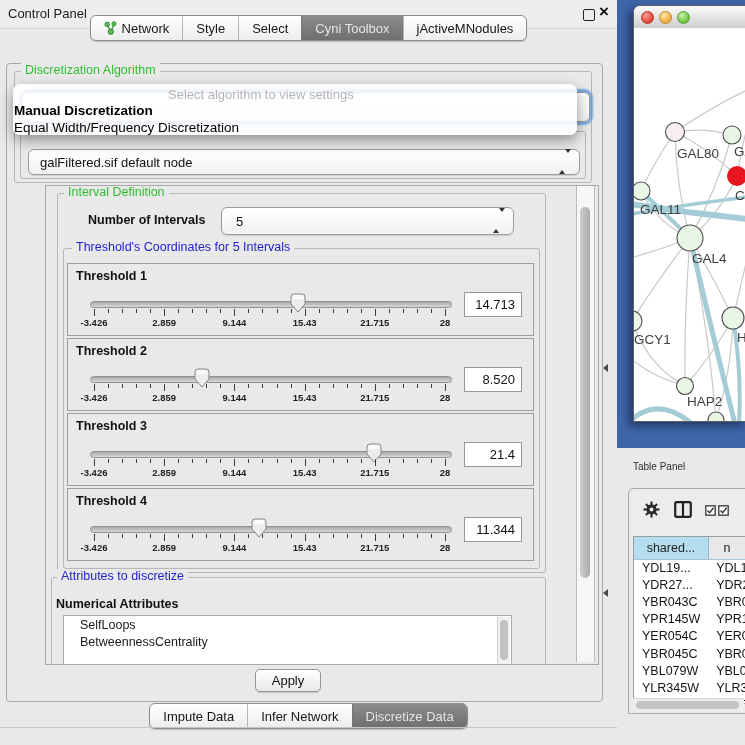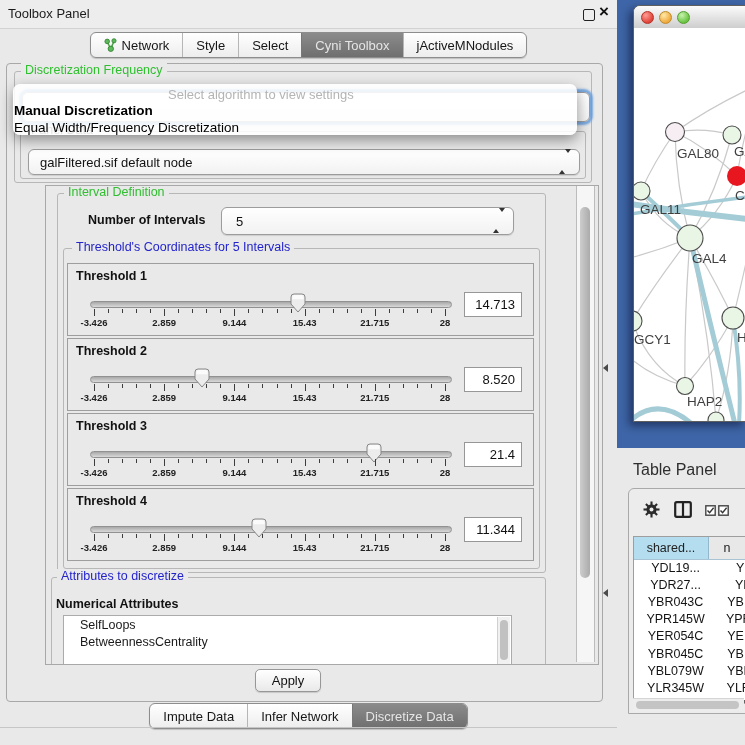--- a/index.html
+++ b/index.html
@@ -8,21 +8,21 @@
   .abs{position:absolute;}
 
   
   #titlebar{left:0;top:0;width:617px;height:28px;background:#ededed;border-bottom:1px solid #d2d2d2;}
   #title-text{left:8px;top:6px;font-size:13px;color:#1b1b1b;}
   #float-btn{left:583px;top:9px;width:10px;height:10px;border:1.5px solid #222;border-radius:2px;background:transparent;}
   #close-btn{left:599px;top:2px;font-size:17px;font-weight:bold;color:#111;}
 
   
   .tabstrip{left:0;width:617px;display:flex;justify-content:center;}
-  #toptabs{top:32px;}
+  #toptabs{top:15px;}
   #bottomtabs{top:703px;}
   .segctl{display:inline-flex;border:1px solid #8d8d8d;border-radius:6px;overflow:hidden;
           background:linear-gradient(#ffffff,#ededed);box-shadow:0 1px 1px rgba(0,0,0,.18);height:24px;}
   .seg{padding:0 13px;line-height:23px;font-size:13px;color:#161616;border-left:1px solid #b6b6b6;
        display:flex;align-items:center;gap:5px;white-space:nowrap;}
   .seg:first-child{border-left:none;}
   .seg.sel{background:linear-gradient(#8b8b8b,#6f6f6f);color:#e5e5e5;border-left-color:#787878;}
 
   
   #outerpanel{left:6px;top:63px;width:595px;height:637px;border:1px solid #a8a8a8;border-radius:4px;background:#e9e9e9;}
@@ -89,44 +89,44 @@
   #netwin-titlebar{position:absolute;left:0;top:0;right:0;height:22px;border-radius:6px 0 0 0;
                    background:linear-gradient(#fbfbfb,#cecece);border-bottom:1px solid #8e8e8e;}
   .light{position:absolute;top:4.5px;width:13px;height:13px;border-radius:50%;}
   #light-red{left:7px;background:radial-gradient(circle at 35% 30%,#ff9d96,#e04338 70%);border:1px solid #b23228;box-sizing:border-box;}
   #light-yellow{left:25px;background:radial-gradient(circle at 35% 30%,#ffe9a8,#efa93d 70%);border:1px solid #bd8a28;box-sizing:border-box;}
   #light-green{left:43px;background:radial-gradient(circle at 35% 30%,#c9f2ae,#69c441 70%);border:1px solid #549d30;box-sizing:border-box;}
   #netcanvas{position:absolute;left:0;top:22px;width:112px;height:393px;background:#fff;overflow:hidden;}
 
   
   #tablepanel-bar{left:617px;top:448px;width:128px;height:40px;background:#e9e9e9;}
-  #tablepanel-title{left:633px;top:461px;font-size:16px;color:#2e2e2e;text-align:center;}
+  #tablepanel-title{left:633px;top:461px;font-size:10px;color:#2e2e2e;text-align:center;}
   #tablepanel{left:628px;top:488px;width:117px;height:224px;background:#ececec;border:1px solid #a9a9a9;border-radius:6px 0 0 0;}
   .ticon{position:absolute;}
   #dtable{position:absolute;left:4px;top:47px;width:113px;height:168px;background:#fff;border:1px solid #9e9e9e;
-          box-sizing:border-box;overflow:hidden;text-align:center;}
+          box-sizing:border-box;overflow:hidden;}
   #dhead{display:flex;height:22px;border-bottom:1px solid #a8c4d4;}
   .hc{font-size:12.5px;display:flex;align-items:center;justify-content:center;color:#222;}
   #hc1{width:74px;background:#b5ddf0;border-right:1px solid #93b7cb;}
   #hc2{flex:1;background:#e8e8e8;}
   #table-rows{position:absolute;left:0;top:22px;width:160px;}
   .trow{display:flex;height:17.2px;align-items:center;}
   .tc{font-size:12.5px;color:#141414;white-space:nowrap;overflow:hidden;}
   .tc1{width:69px;padding-left:8px;}
   .tc2{width:80px;padding-left:7px;}
   #htrack{position:absolute;left:4px;top:209px;width:111px;height:12px;background:#ededed;border-top:1px solid #d5d5d5;}
   #hthumb{position:absolute;left:3px;top:2px;width:103px;height:8px;border-radius:4px;background:#c4c4c4;}
 </style>
 </head>
 <body>
 
 <div id="app">
 
   <div class="abs" id="titlebar"></div>
-  <div class="abs" id="title-text">Toolbox Panel</div>
+  <div class="abs" id="title-text">Control Panel</div>
   <div class="abs" id="float-btn"></div>
   <div class="abs" id="close-btn">×</div>
 
   <div class="abs tabstrip" id="toptabs">
       <div class="segctl">
         <div class="seg">
           <span style="display: flex;">
             <svg width="13" height="14" viewBox="0 0 13 14">
               <line x1="3.2" y1="4" x2="6.8" y2="10.6" stroke="#46a043" stroke-width="1.4"></line>
               <line x1="10" y1="3.2" x2="6.8" y2="10.6" stroke="#46a043" stroke-width="1.4"></line>
@@ -148,21 +148,21 @@
         </div>
         <div class="seg">
           <span>jActiveMNodules</span>
         </div>
       </div>
     </div>
 
   <div class="abs" id="outerpanel"></div>
 
   <div class="fieldset" id="fs-algo" style="left:14px;top:71px;width:576px;height:110px;">
-    <span class="legend green">Discretization Frequency</span>
+    <span class="legend green">Discretization Algorithm</span>
   </div>
   <div class="combo" id="algo-combo"></div>
 
   <div class="fieldset" id="fs-tabledata" style="left:20px;top:131px;width:564px;height:46px;">
     <span class="legend plain">Panel Data</span>
   </div>
   <div class="combo" style="left:28px;top:149px;width:550px;height:24px;">
     <span class="ctext">galFiltered.sif default node</span>
     <span class="spin"><span class="up"></span><span class="dn"></span></span>
   </div>

